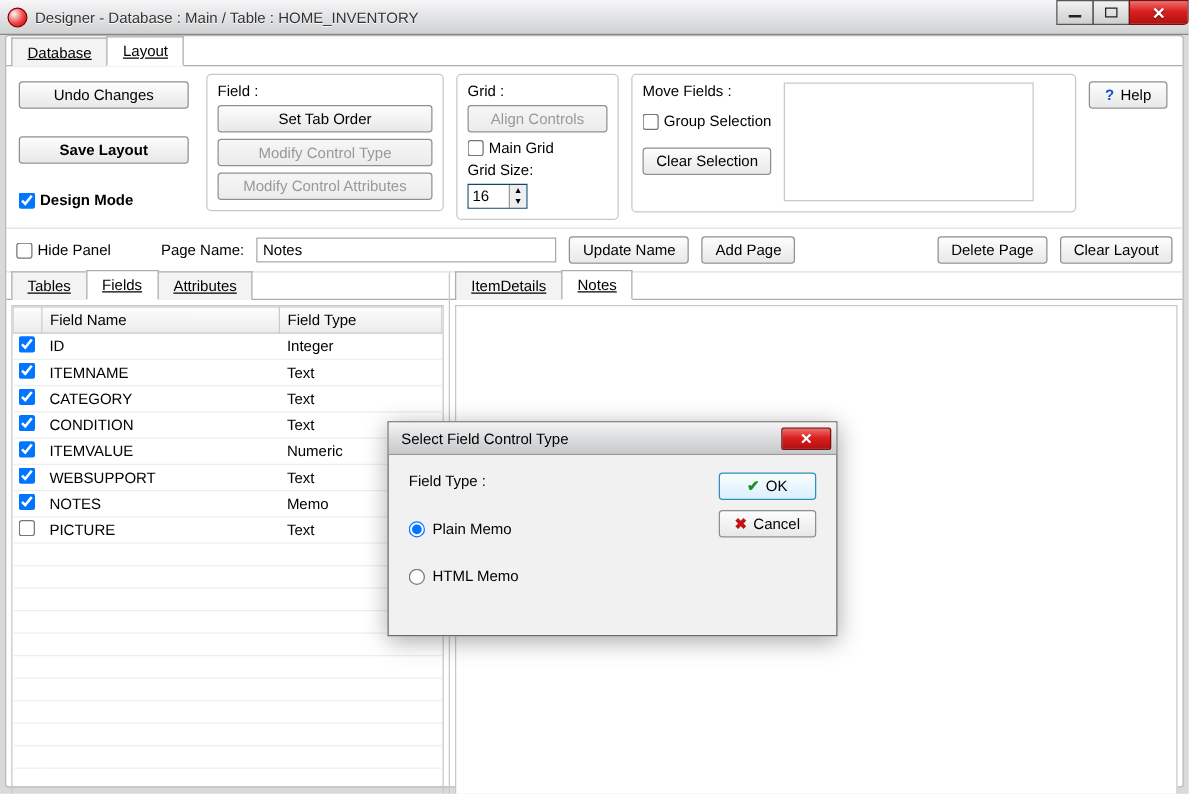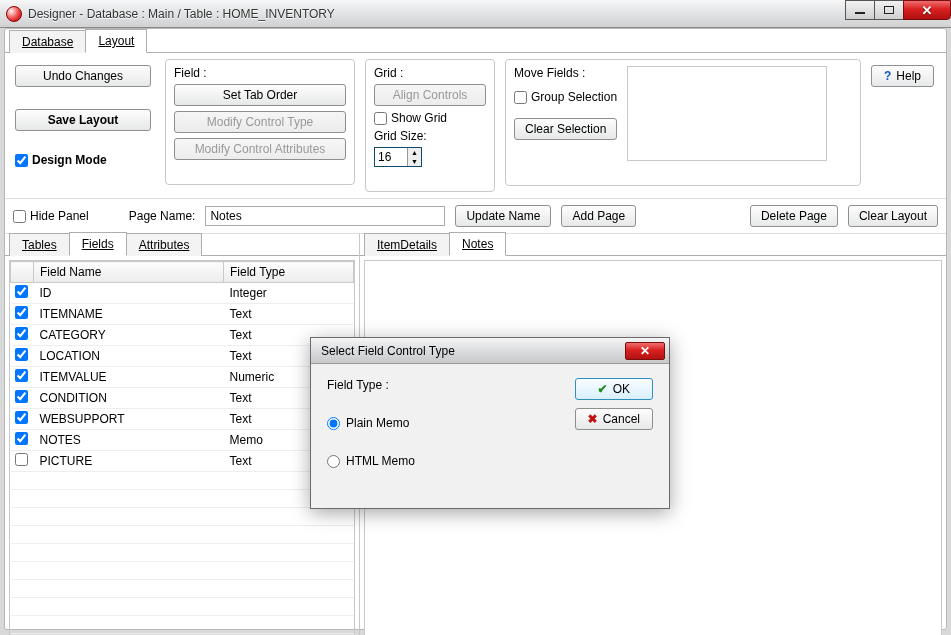--- a/index.html
+++ b/index.html
@@ -114,21 +114,21 @@
   }
   .btn:disabled, .btn.disabled {
     color:#999;
     background: linear-gradient(#f6f6f6,#ececec);
     cursor:default;
   }
   .btn.bold { font-weight:bold; }
   fieldset.group {
     border:1px solid #c8c8c8;
     border-radius:4px;
-    padding:6px 8px 24px 8px;
+    padding:6px 8px 8px 8px;
     margin:0 4px;
   }
   .toolbar-row {
     display:flex;
     align-items:flex-start;
     padding:6px 4px;
     gap:2px;
   }
   .col-left {
     display:flex;
@@ -308,21 +308,21 @@
       <button class="btn" style="width:100%;margin-bottom:5px;">Set Tab Order</button>
       <button class="btn disabled" style="width:100%;margin-bottom:5px;" disabled="">Modify Control Type</button>
       <button class="btn disabled" style="width:100%;" disabled="">Modify Control Attributes</button>
     </fieldset>
 
     <fieldset class="group" style="width:130px;">
       <span class="label">Grid :</span>
       <button class="btn disabled" style="width:100%;margin-bottom:5px;" disabled="">Align Controls</button>
       <label class="cbx" style="margin-bottom:4px;">
         <input type="checkbox" style="">
-        <span>Show Grid</span>
+        <span>Main Grid</span>
       </label>
       <span class="label">Grid Size:</span>
       <div class="spin">
         <input type="text" value="16" style="">
         <div class="arrows">
           <span>▲</span>
           <span>▼</span>
         </div>
       </div>
     </fieldset>
@@ -389,32 +389,27 @@
                 <td>ITEMNAME</td>
                 <td>Text</td>
               </tr>
               <tr>
                 <td class="chk"><input type="checkbox" checked="" style=""></td>
                 <td>CATEGORY</td>
                 <td>Text</td>
               </tr>
               <tr>
                 <td class="chk"><input type="checkbox" checked="" style=""></td>
-                <td>LOCATION</td>
+                <td>CONDITION</td>
                 <td>Text</td>
               </tr>
               <tr>
                 <td class="chk"><input type="checkbox" checked="" style=""></td>
                 <td>ITEMVALUE</td>
                 <td>Numeric</td>
-              </tr>
-              <tr>
-                <td class="chk"><input type="checkbox" checked="" style=""></td>
-                <td>CONDITION</td>
-                <td>Text</td>
               </tr>
               <tr>
                 <td class="chk"><input type="checkbox" checked="" style=""></td>
                 <td>WEBSUPPORT</td>
                 <td>Text</td>
               </tr>
               <tr>
                 <td class="chk"><input type="checkbox" checked="" style=""></td>
                 <td>NOTES</td>
                 <td>Memo</td>

